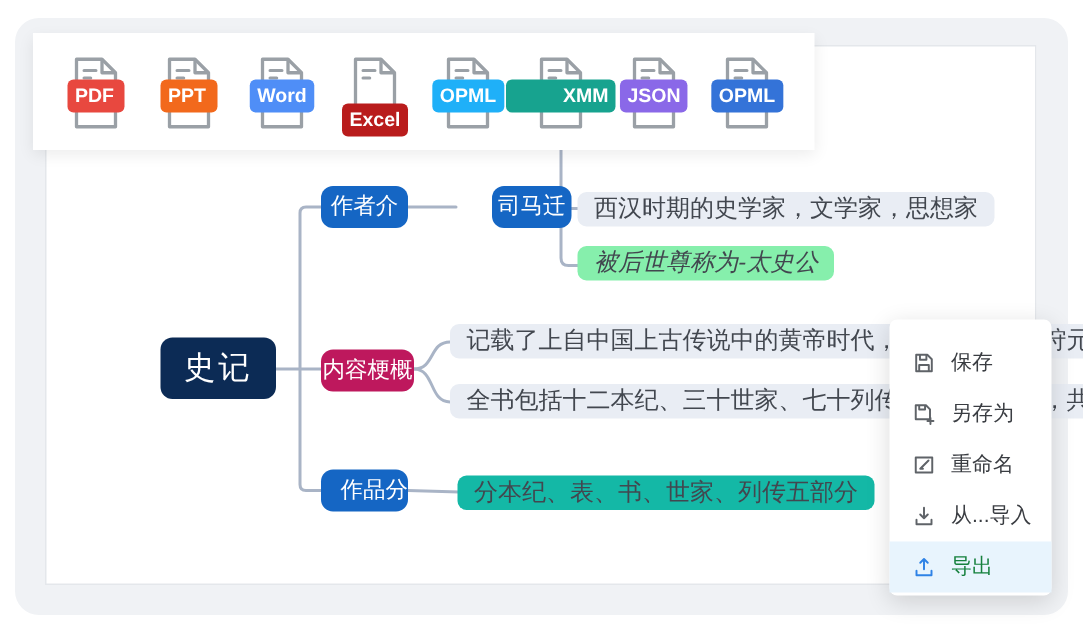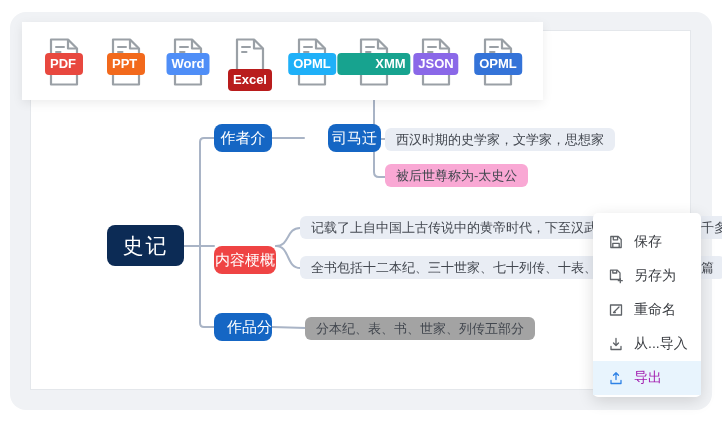--- a/index.html
+++ b/index.html
@@ -31,36 +31,36 @@
   .node { position:absolute; color:#fff; text-align:center; border-radius:8px;
     background:#1566c4; font-size:15px; }
   .root { left:107px; top:225px; width:77px; height:41px; line-height:41px;
     background:#0c2b55; font-size:21px; letter-spacing:2px; }
   .n-author  { left:214px; top:124px; width:58px; height:28px; line-height:28px; }
   .n-sima    { left:304px; top:124px; width:53px; height:28px; line-height:28px;margin-left:24px; }
   .n-content { left:214px; top:233px; width:62px; height:28px; line-height:28px; }
   .n-analysis{ left:214px; top:313px; width:58px; height:28px; line-height:28px; }
 
   .pill { position:absolute; height:23px; line-height:23px; padding:0 11px;
-    background:#e9edf4; color:#42474f; border-radius:6px; font-size:13px;
+    background:#e9edf4; color:#42474f; border-radius:6px; font-size:16px;
     white-space:nowrap; }
   .p1 { left:385px; top:128px; }
   .p2 { left:385px; top:164px; }
   .p3 { left:300px; top:216px; }
   .p4 { left:300px; top:256px; }
   .p5 { left:305px; top:317px; }
 
   
   .menu { position:absolute; left:593px; top:213px; width:108px; height:184px;
     background:#ffffff; border-radius:5px; box-shadow:0 4px 16px rgba(0,0,0,.14);
     padding-top:12px; z-index:10; }
   .menu-row { height:34px; display:flex; align-items:center; padding-left:15px;
     font-size:14px; color:#3a3d42; cursor:pointer; }
   .menu-row svg { margin-right:10px; flex:0 0 auto; color:#5f6368; }
-  .menu-row.active { background:#e8f4fd; color:#a21caf; }
+  .menu-row.active { background:#e8f4fd; color:#15803d; }
   .menu-row.active svg { color:#2e82e6; }
 </style>
 </head>
 <body>
 
 <div class="stage">
   <div class="outer"></div>
   <div class="canvas"></div>
 
   <svg class="wires" viewBox="0 0 722 422" fill="none" stroke="#a9b4c6" stroke-width="2" stroke-linecap="round">
@@ -70,28 +70,28 @@
     <path d="M357,139 L386,139"></path>
     <path d="M374,96 L374,172 Q374,177 379,177 L386,177"></path>
     <path d="M276,246 C290,246 286,228 300,228"></path>
     <path d="M276,246 C290,246 286,268 300,268"></path>
     <path d="M272,327 L306,328"></path>
   </svg>
 
   <div class="node root" style="background: rgb(12, 43, 85);">史记</div>
   <div class="node n-author" style="background: rgb(21, 102, 196);">作者介绍</div>
   <div class="node n-sima" style="background: rgb(21, 102, 196);">司马迁</div>
-  <div class="node n-content" style="background: #ef4444; margin-top: 13px;">内容梗概</div>
+  <div class="node n-content" style="background: #be185d;">内容梗概</div>
   <div class="node n-analysis" style="background: rgb(21, 102, 196); text-align: right;">作品分析</div>
 
   <div class="pill p1" style="background: rgb(233, 237, 244);">西汉时期的史学家，文学家，思想家</div>
-  <div class="pill p2" style="background: #f9a8d4;">被后世尊称为-太史公</div>
+  <div class="pill p2" style="background: #86efac; font-style: italic;">被后世尊称为-太史公</div>
   <div class="pill p3" style="background: rgb(233, 237, 244);">记载了上自中国上古传说中的黄帝时代，下至汉武帝元狩元年，共三千多年的历</div>
   <div class="pill p4" style="background: rgb(233, 237, 244);">全书包括十二本纪、三十世家、七十列传、十表、八书，共一百三十篇</div>
-  <div class="pill p5" style="background: #a3a3a3;">分本纪、表、书、世家、列传五部分</div>
+  <div class="pill p5" style="background: #14b8a6;">分本纪、表、书、世家、列传五部分</div>
 
   <div class="panel">
 
     <div class="fmt-slot">
       <svg width="34" height="48" viewBox="0 0 34 48">
           <path d="M4 1.5 H21 L30 10.5 V46.5 H4 Z" fill="#fff" stroke="#9aa0a6" stroke-width="2.2" stroke-linejoin="round"></path>
           <path d="M21 1.5 V10.5 H30" stroke="#9aa0a6" stroke-width="2.2" fill="none" stroke-linejoin="round"></path>
           <path d="M9 9 H17 M9 14 H13.5" stroke="#9aa0a6" stroke-width="2" stroke-linecap="round"></path>
         </svg>
       <span class="fmt-band" style="background: rgb(232, 72, 63);">PDF</span>

